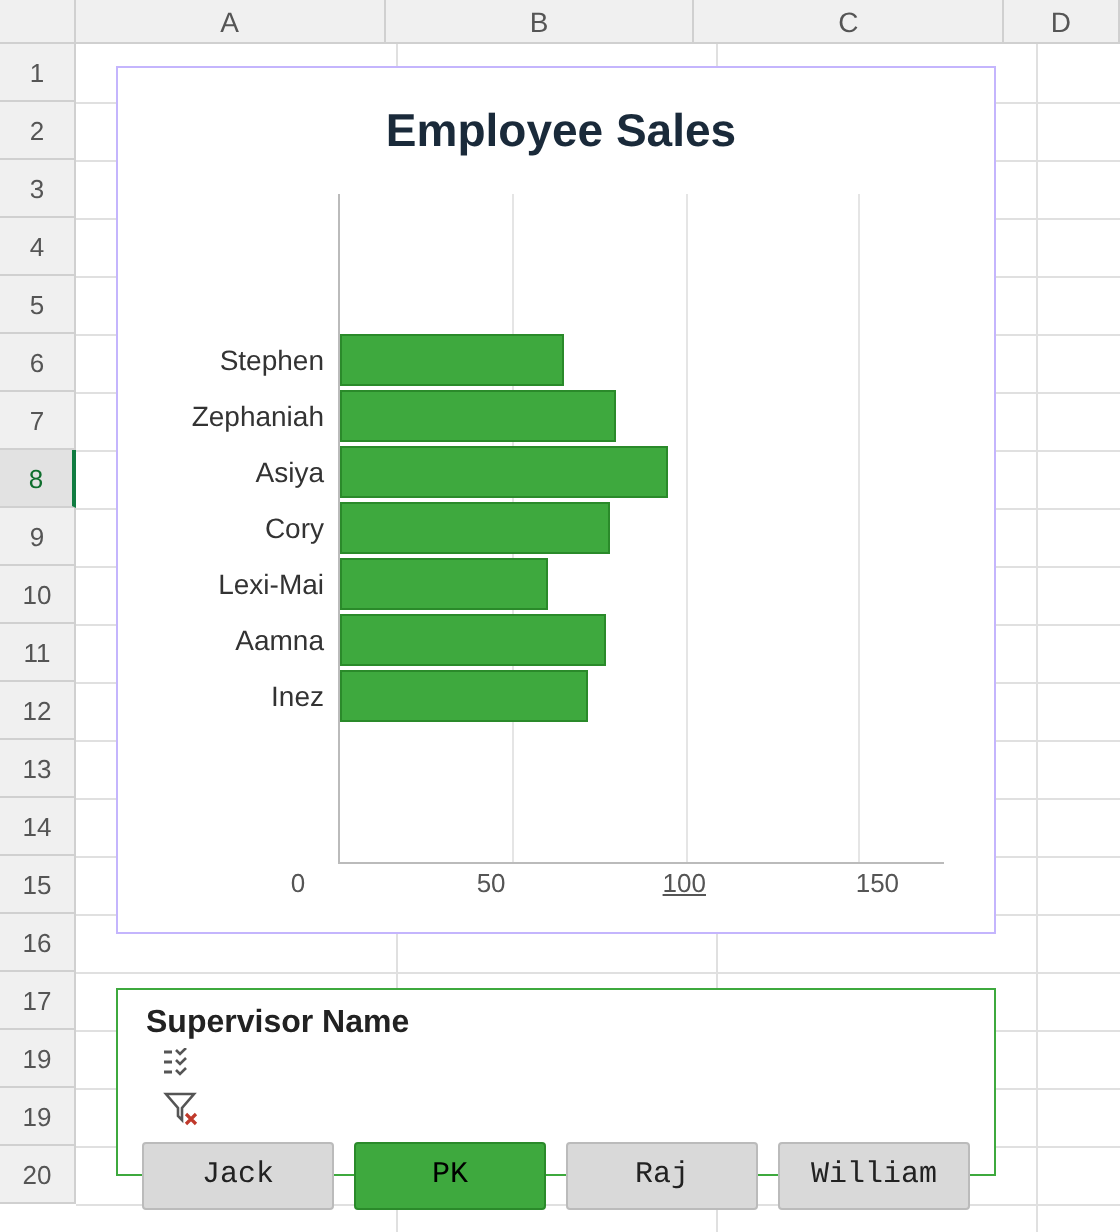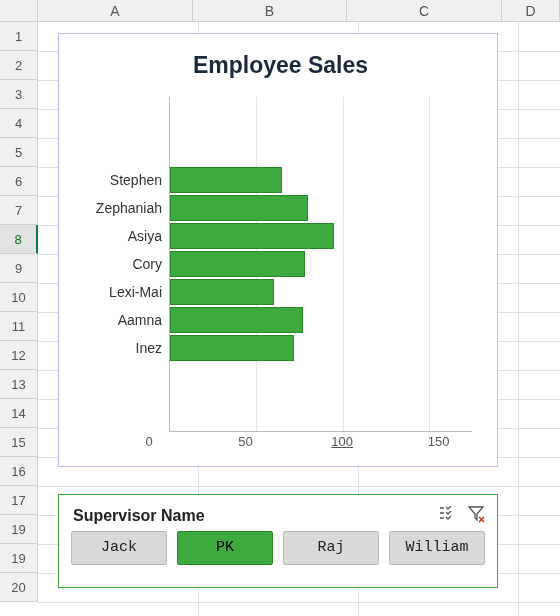--- a/index.html
+++ b/index.html
@@ -148,22 +148,23 @@
       position: absolute;
       top: 494px;
       left: 58px;
       width: 440px;
       height: 94px;
       border: 1.5px solid #3ea93e;
       background: #fff;
     }
     .slicer-header {
       display: flex;
-      align-items: flex-end;
+      align-items: flex-start;
       padding: 8px 10px 6px 14px;
+      flex-direction: column;
     }
     .slicer-title {
       font-size: 16px;
       font-weight: 700;
       color: #222;
       flex: 1;
     }
     .slicer-icon {
       width: 22px;
       height: 22px;

